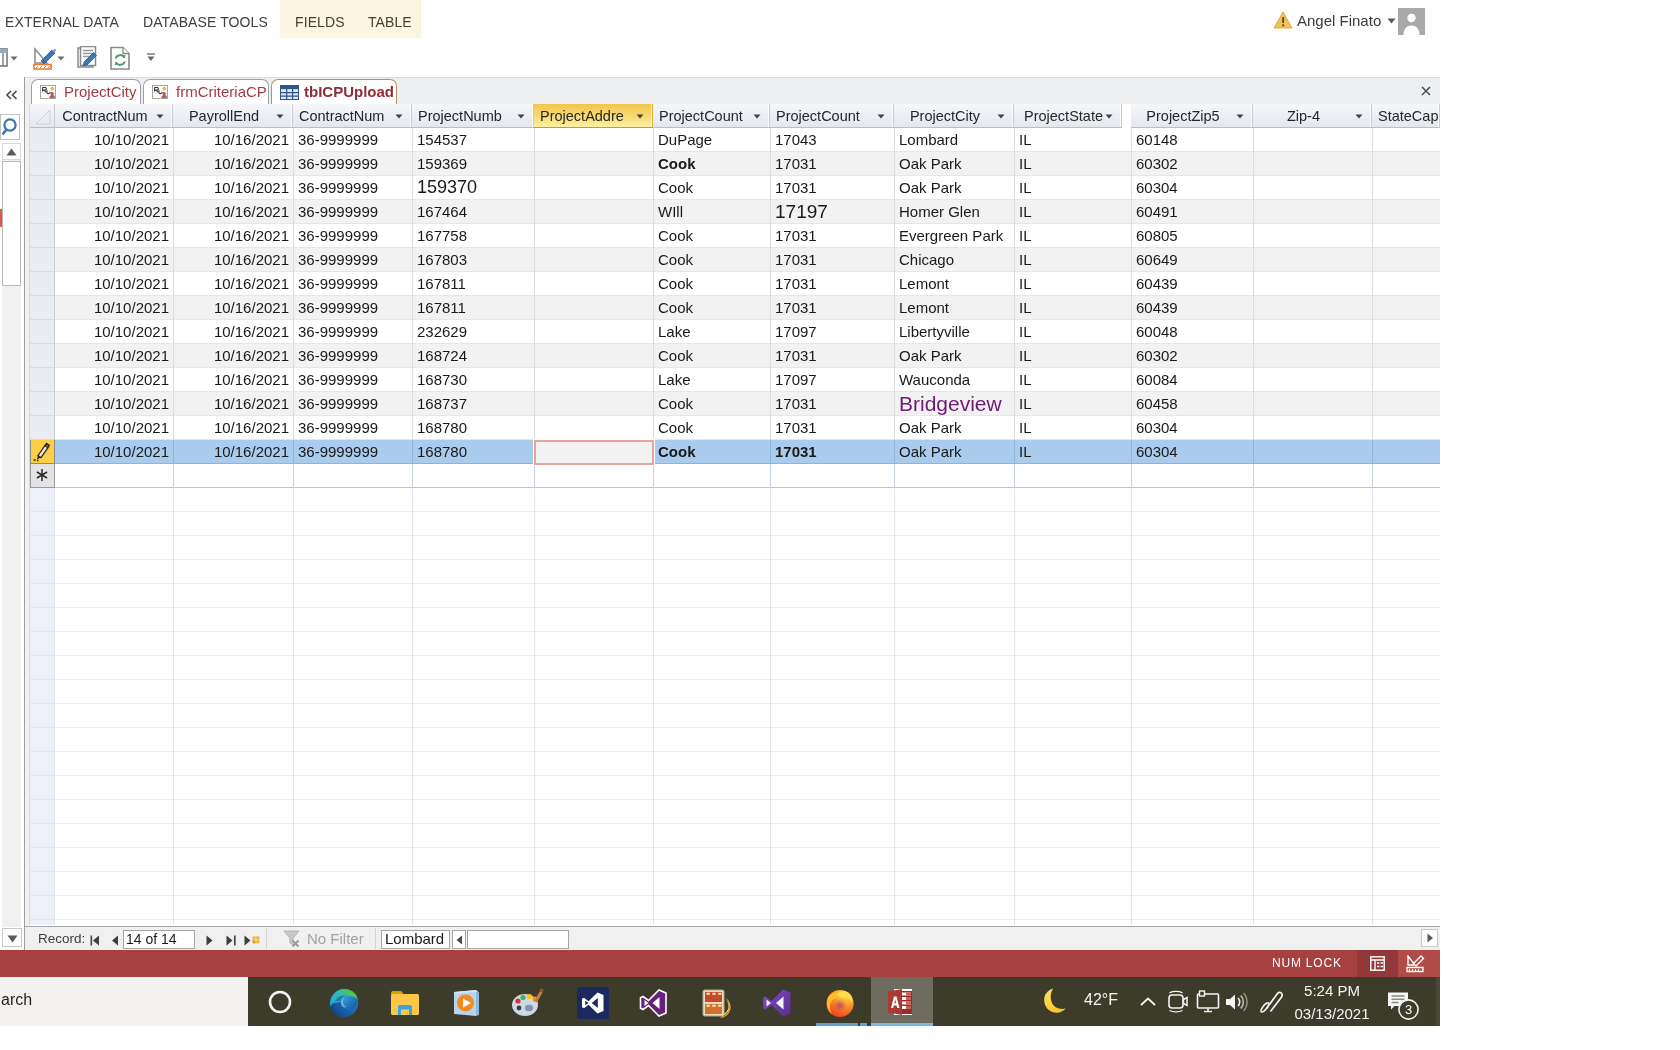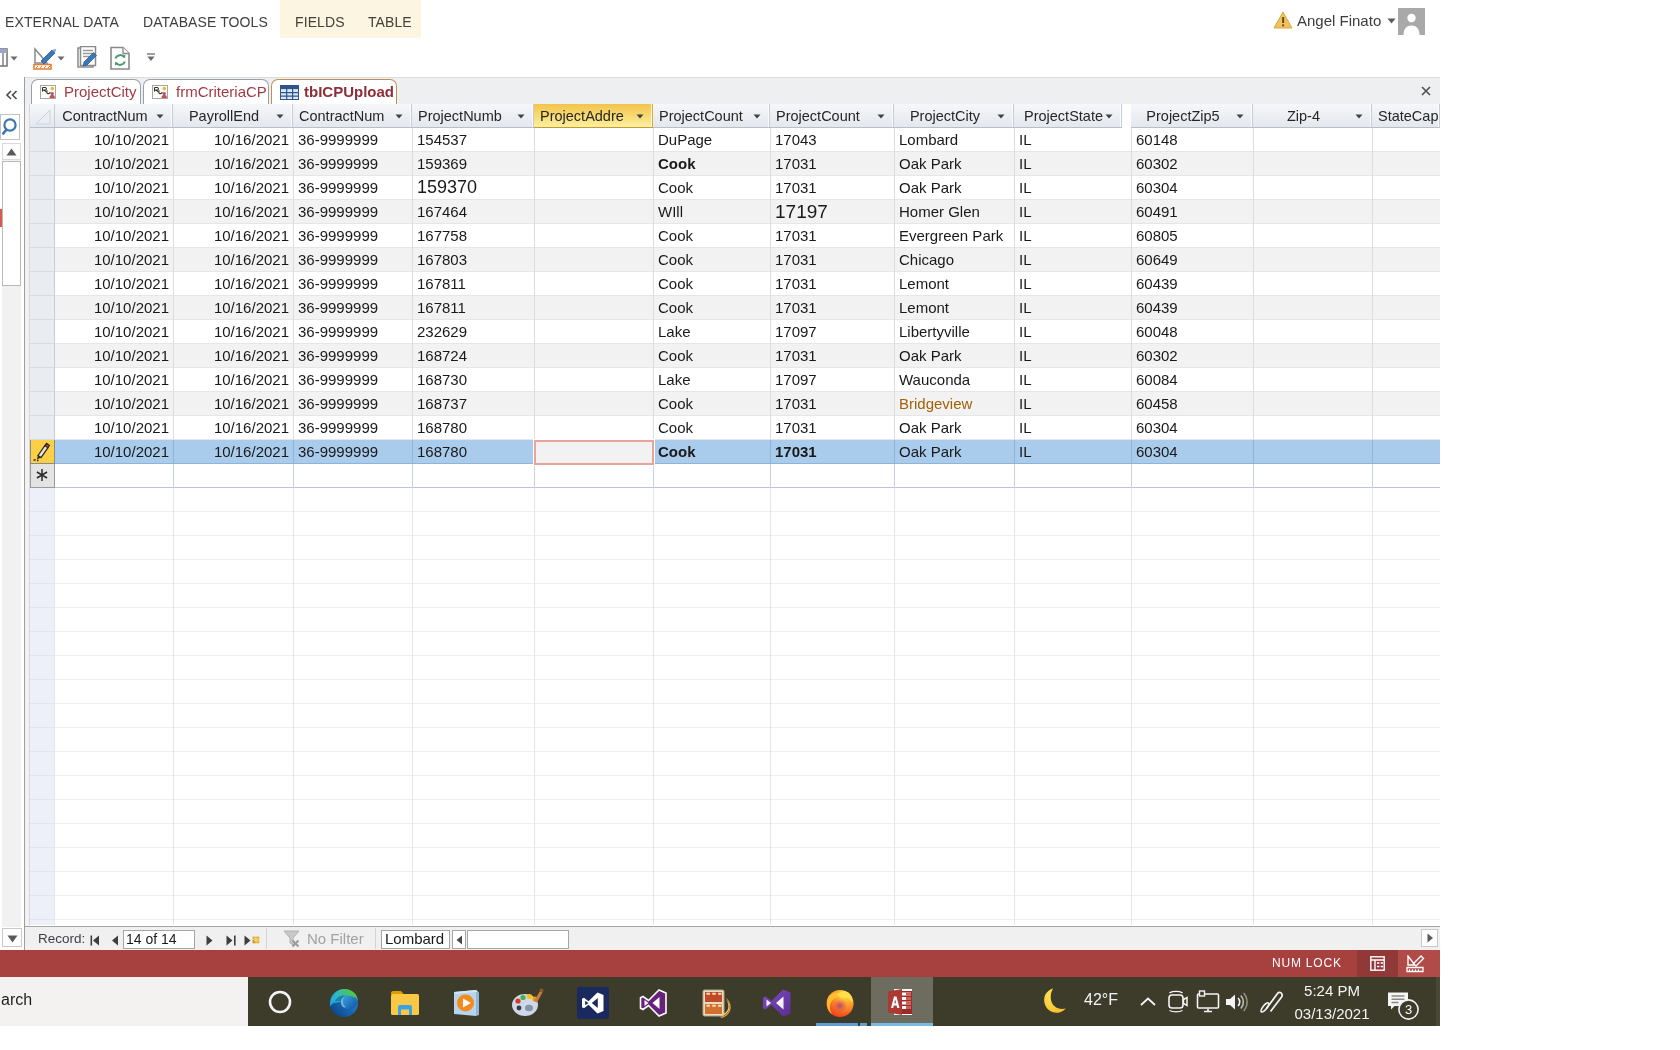--- a/index.html
+++ b/index.html
@@ -483,21 +483,21 @@
       <div class="a" style="left:1076px;top:0;width:1px;height:24px;background:#dadde2"></div>
       <div class="a" style="left:1198px;top:0;width:1px;height:24px;background:#dadde2"></div>
       <div class="a" style="left:1317px;top:0;width:1px;height:24px;background:#dadde2"></div>
       <div class="a" style="left:0px;top:0;width:114px;text-align:right;font-size:15px;color:#191919;line-height:23px;white-space:nowrap">10/10/2021</div>
       <div class="a" style="left:118px;top:0;width:116px;text-align:right;font-size:15px;color:#191919;line-height:23px;white-space:nowrap">10/16/2021</div>
       <div class="a" style="left:243px;top:0;width:114px;font-size:15px;color:#191919;line-height:23px;white-space:nowrap">36-9999999</div>
       <div class="a" style="left:362px;top:0;width:117px;font-size:15px;color:#191919;line-height:23px;white-space:nowrap">168737</div>
       <div class="a" style="left:484px;top:0;width:114px;font-size:15px;color:#191919;line-height:23px;white-space:nowrap"></div>
       <div class="a" style="left:603px;top:0;width:112px;font-size:15px;color:#191919;line-height:23px;white-space:nowrap">Cook</div>
       <div class="a" style="left:720px;top:0;width:119px;font-size:15px;color:#191919;line-height:23px;white-space:nowrap">17031</div>
-      <div class="a" style="left:844px;top:0;width:115px;font-size:15px;color:#a16207;line-height:23px;white-space:nowrap">Bridgeview</div>
+      <div class="a" style="left:844px;top:0;width:115px;font-size:21px;color:#701a75;line-height:23px;white-space:nowrap">Bridgeview</div>
       <div class="a" style="left:964px;top:0;width:112px;font-size:15px;color:#191919;line-height:23px;white-space:nowrap">IL</div>
       <div class="a" style="left:1081px;top:0;width:117px;font-size:15px;color:#191919;line-height:23px;white-space:nowrap">60458</div>
     </div>
 <div class="a" style="left:30px;top:416px;width:25px;height:24px;background:#e9ecf1;border-right:1px solid #c6cbd4;border-bottom:1px solid #d8dbe1"></div>
 <div class="a" style="left:55px;top:416px;width:1385px;height:24px;background:#ffffff;border-bottom:1px solid #e6e6e9"></div>
 <div class="a" style="left:55px;top:416px;width:1385px;height:24px;overflow:hidden">
       <div class="a" style="left:118px;top:0;width:1px;height:24px;background:#dadde2"></div>
       <div class="a" style="left:238px;top:0;width:1px;height:24px;background:#dadde2"></div>
       <div class="a" style="left:357px;top:0;width:1px;height:24px;background:#dadde2"></div>
       <div class="a" style="left:479px;top:0;width:1px;height:24px;background:#dadde2"></div>

